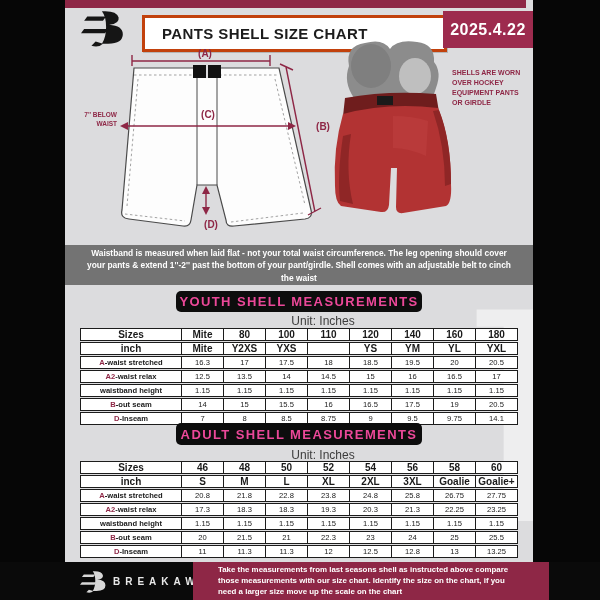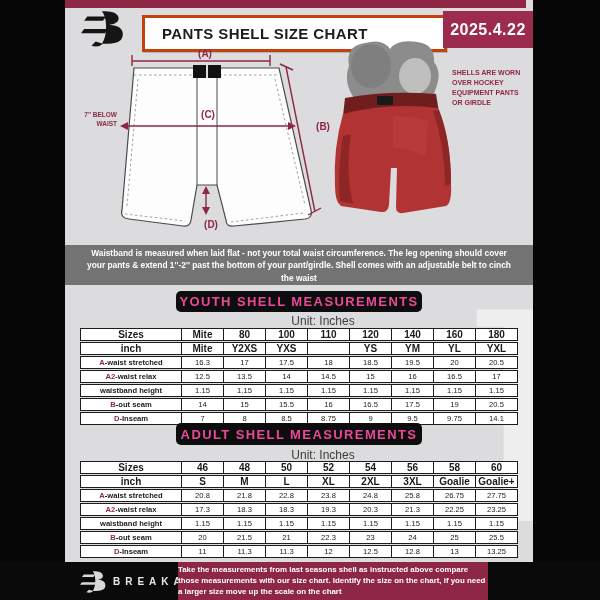--- a/index.html
+++ b/index.html
@@ -47,22 +47,22 @@
   .pfx{color:#8e2746;}
 
   .watermark{position:absolute;left:398px;top:296px;font-size:290px;line-height:.85;
              font-weight:bold;color:rgba(255,255,255,.5);z-index:1;font-family:"DejaVu Serif",serif;}
 
   
   .footer{position:absolute;left:0;top:562px;width:600px;height:38px;background:#0a0a0a;}
   .flogo{position:absolute;left:80px;top:7px;}
   .brand{position:absolute;left:113px;top:0;height:38px;display:flex;align-items:center;
          color:#e8e8e8;font-weight:bold;font-size:10px;letter-spacing:5px;}
-  .fnote{position:absolute;left:178px;top:0;width:310px;height:38px;background:#8e2746;
-         box-sizing:border-box;padding:3px 0 0;color:#fff;font-weight:bold;font-size:7.9px;
+  .fnote{position:absolute;left:193px;top:0;width:356px;height:38px;background:#8e2746;
+         box-sizing:border-box;padding:3px 25px 0;color:#fff;font-weight:bold;font-size:7.9px;
          line-height:10.8px;}
 </style>
 </head>
 <body>
 
 <div class="page">
   <div class="content">
 
     <div class="topstrip"></div>
 

